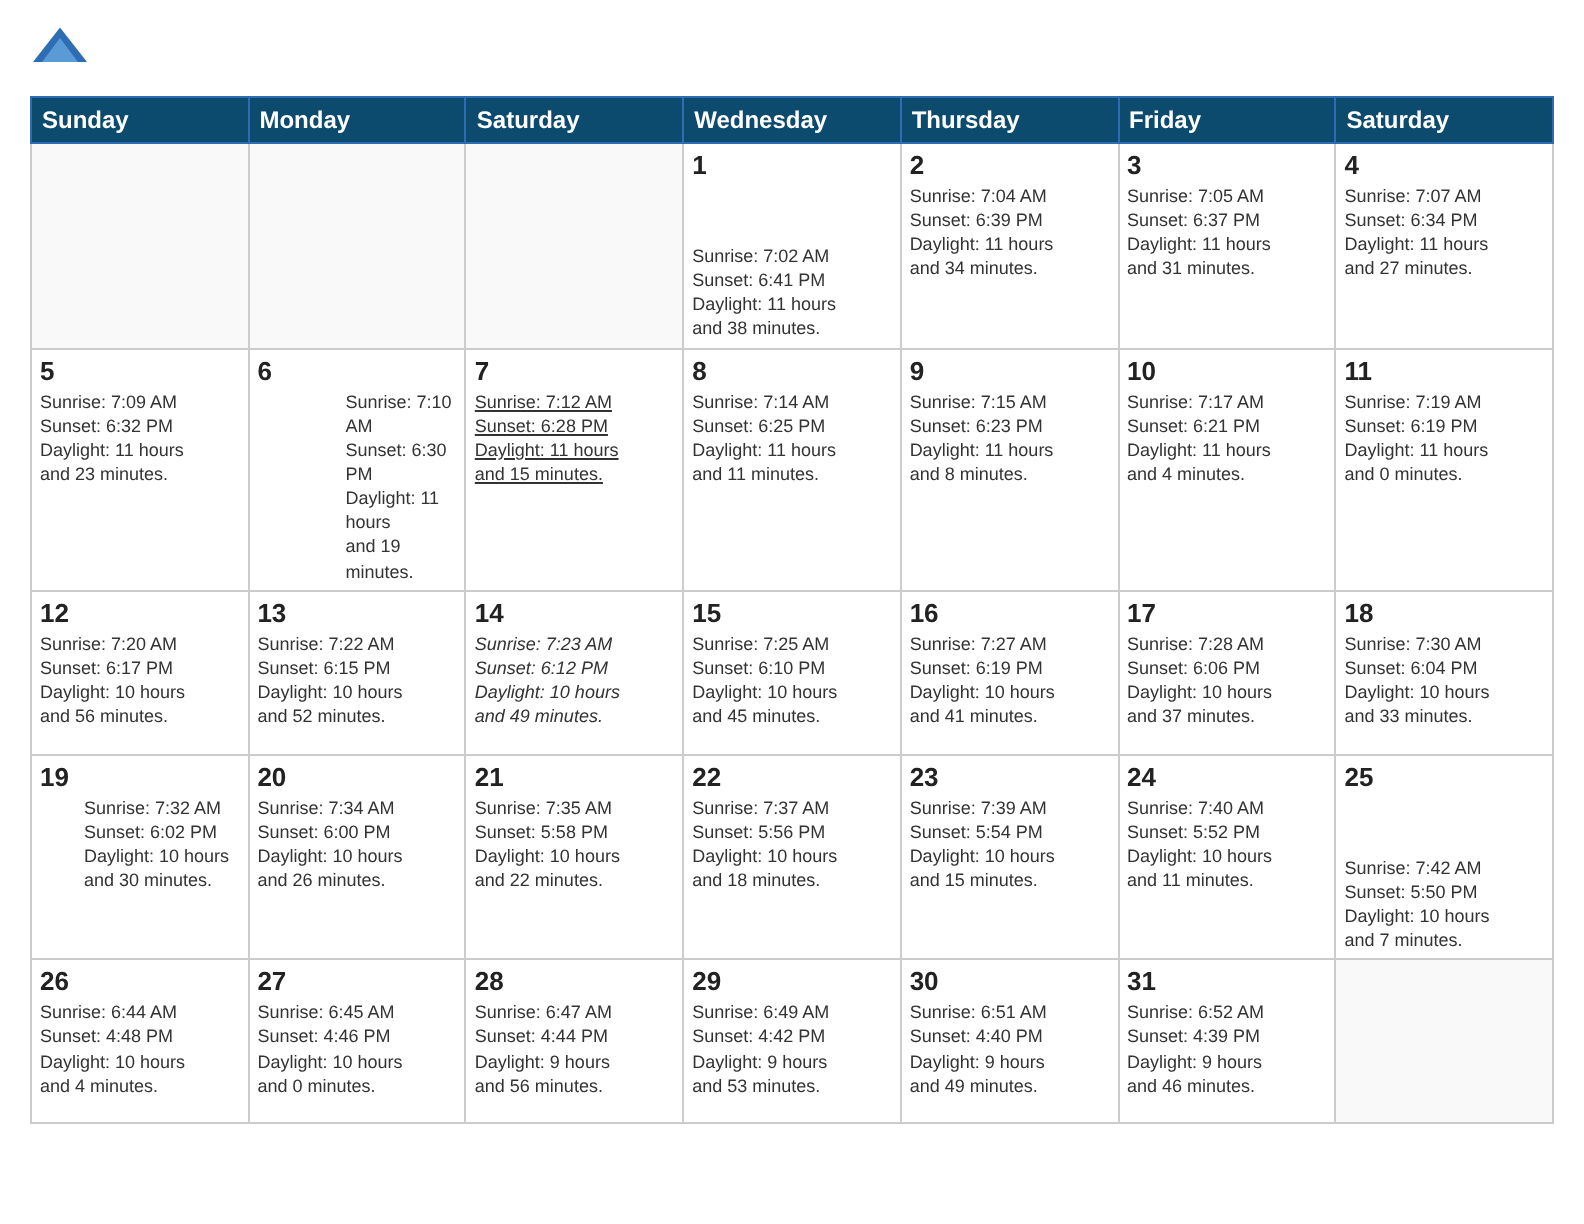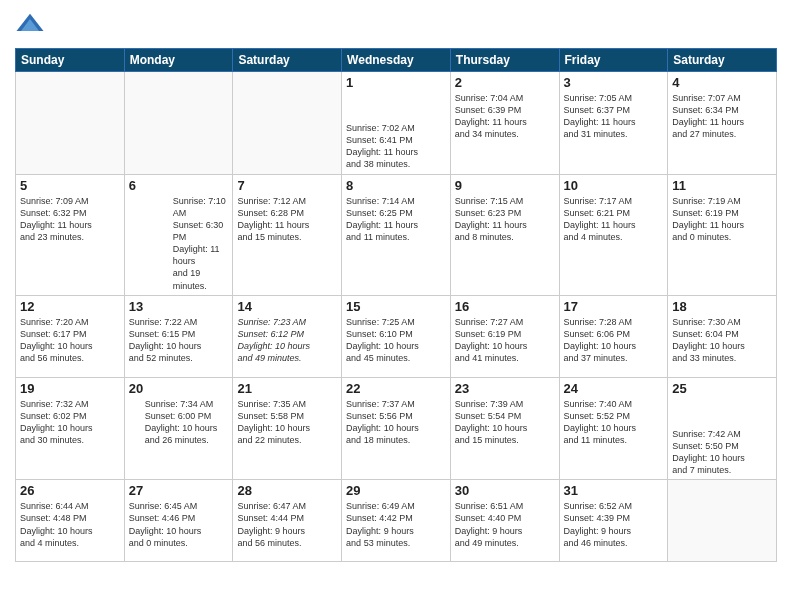--- a/index.html
+++ b/index.html
@@ -167,21 +167,21 @@
           </td>
           <td>
             <div class="day-number">6</div>
             <div class="day-info" style="white-space: pre-line; margin-left: 44px;">Sunrise: 7:10 AM
 Sunset: 6:30 PM
 Daylight: 11 hours
 and 19 minutes.</div>
           </td>
           <td>
             <div class="day-number">7</div>
-            <div class="day-info" style="white-space: pre-line;">Sunrise: 7:12 AM
+            <div class="day-info" style="white-space: pre-line; text-decoration: underline;">Sunrise: 7:12 AM
 Sunset: 6:28 PM
 Daylight: 11 hours
 and 15 minutes.</div>
           </td>
           <td>
             <div class="day-number">8</div>
             <div class="day-info" style="white-space: pre-line;">Sunrise: 7:14 AM
 Sunset: 6:25 PM
 Daylight: 11 hours
 and 11 minutes.</div>
@@ -255,28 +255,28 @@
             <div class="day-number">18</div>
             <div class="day-info" style="white-space: pre-line;">Sunrise: 7:30 AM
 Sunset: 6:04 PM
 Daylight: 10 hours
 and 33 minutes.</div>
           </td>
         </tr>
         <tr>
           <td>
             <div class="day-number">19</div>
-            <div class="day-info" style="white-space: pre-line;">Sunrise: 7:32 AM
+            <div class="day-info" style="white-space: pre-line; margin-left: 22px;">Sunrise: 7:32 AM
 Sunset: 6:02 PM
 Daylight: 10 hours
 and 30 minutes.</div>
           </td>
           <td>
             <div class="day-number">20</div>
-            <div class="day-info" style="white-space: pre-line; margin-left: 16px;">Sunrise: 7:34 AM
+            <div class="day-info" style="white-space: pre-line;">Sunrise: 7:34 AM
 Sunset: 6:00 PM
 Daylight: 10 hours
 and 26 minutes.</div>
           </td>
           <td>
             <div class="day-number">21</div>
             <div class="day-info" style="white-space: pre-line;">Sunrise: 7:35 AM
 Sunset: 5:58 PM
 Daylight: 10 hours
 and 22 minutes.</div>

